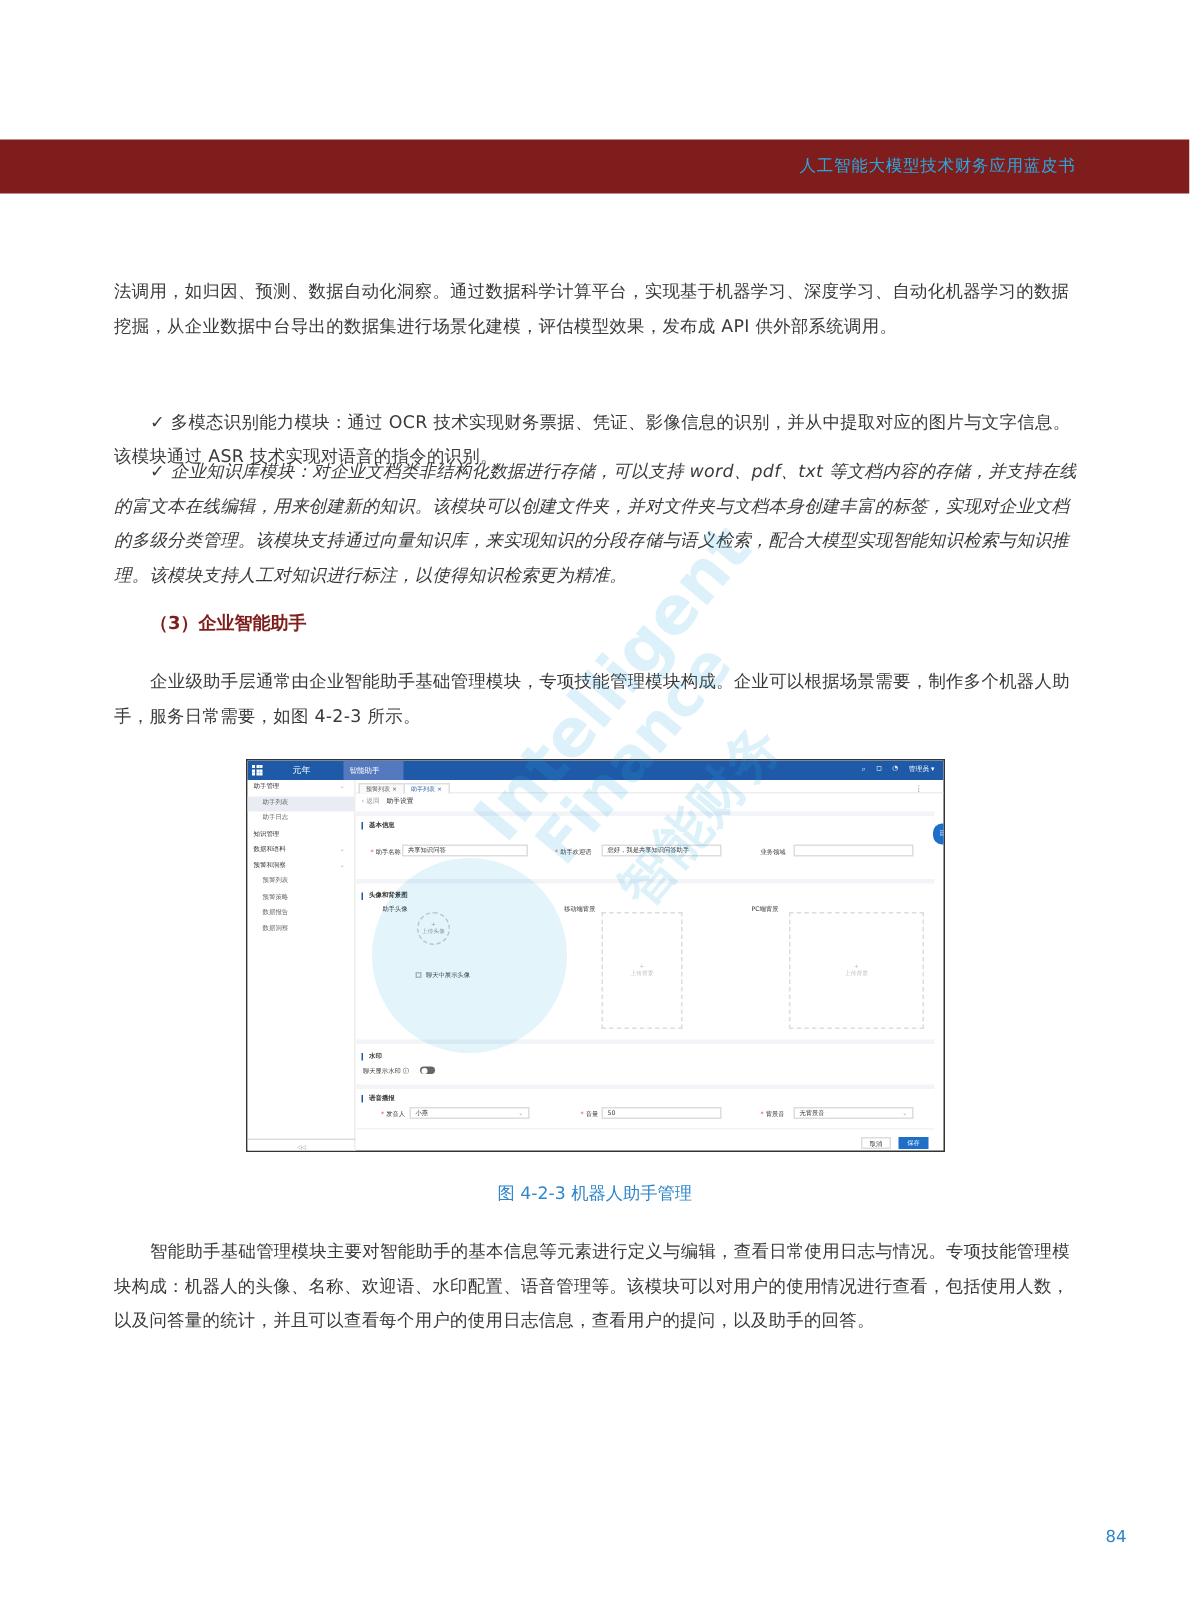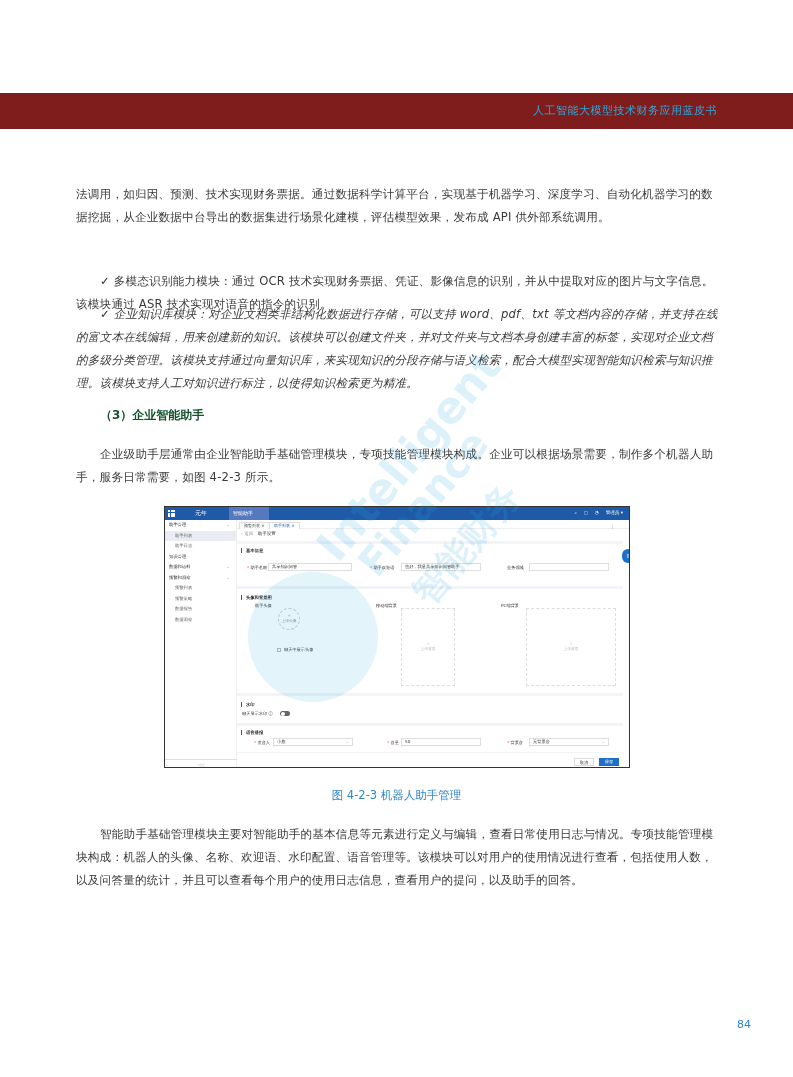--- a/index.html
+++ b/index.html
@@ -4,21 +4,21 @@
   <style>
     * { box-sizing: border-box; margin: 0; padding: 0; }
     html, body { width: 793px; height: 1077px; background: #ffffff; overflow: hidden; }
     body { position: relative; font-family: "DejaVu Sans", sans-serif; color: #333; }
 
     .header-band { position: absolute; left: 0; top: 93px; width: 793px; height: 36px; background: #7f1d1d; }
     .header-title { position: absolute; right: 76px; top: 10px; font-size: 11px; color: #29a8e0; font-family: "DejaVu Serif", serif; letter-spacing: 0.5px; }
 
     .para { position: absolute; left: 76px; width: 642px; font-size: 11.6px; line-height: 23px; color: #3a3a3a; letter-spacing: 0.2px; }
     .indent { text-indent: 24px; }
-    .heading { position: absolute; left: 100px; font-size: 12px; font-weight: bold; color: #14532d; }
+    .heading { position: absolute; left: 100px; font-size: 12px; font-weight: bold; color: #7f1d1d; }
     .caption { position: absolute; left: 0; width: 793px; text-align: center; top: 788px; font-size: 11.5px; color: #2e86c9; }
     .page-num { position: absolute; left: 737px; top: 1018px; font-size: 11px; color: #2e86c9; }
 
     
     .app { position: absolute; left: 164px; top: 506px; width: 466px; height: 262px; border: 1px solid #333; background: #fff; overflow: hidden; font-size: 4.5px; color: #444; }
     .topbar { position: absolute; left: 0; top: 0; width: 100%; height: 13px; background: #1e5aa8; color: #fff; }
     .grid-icon { position: absolute; left: 3px; top: 3px; width: 7px; height: 7px; display: grid; grid-template-columns: repeat(3, 2px); gap: 0.5px; }
     .grid-icon i { display: block; width: 2px; height: 2px; background: #fff; }
     .logo { position: absolute; left: 30px; top: 2px; font-size: 6px; font-family: "DejaVu Serif", serif; }
     .app-tab { position: absolute; left: 64px; top: 0; height: 13px; width: 40px; background: #5479bf; padding: 3px 4px; font-size: 5px; }
@@ -55,21 +55,21 @@
     .wm { position: absolute; pointer-events: none; color: rgba(41,168,224,0.16); font-weight: bold; transform: rotate(-50deg); transform-origin: center; white-space: nowrap; font-family: "DejaVu Sans", sans-serif; }
     .wm-circle { position: absolute; left: 248px; top: 572px; width: 130px; height: 130px; border-radius: 50%; background: rgba(41,168,224,0.13); pointer-events: none; }
   </style>
 </head>
 <body>
 
 <div class="header-band">
   <div class="header-title">人工智能大模型技术财务应用蓝皮书</div>
 </div>
 
-<div class="para" style="top:183px;">法调用，如归因、预测、技术实现财务票据。通过数据科学计算平台，实现基于机器学习、深度学习、自动化机器学习的数据挖掘，从企业数据中台导出的数据集进行场景化建模，评估模型效果，发布成 API 供外部系统调用。</div>
+<div class="para" style="top:183px;">法调用，如归因、预测、数据自动化洞察。通过数据科学计算平台，实现基于机器学习、深度学习、自动化机器学习的数据挖掘，从企业数据中台导出的数据集进行场景化建模，评估模型效果，发布成 API 供外部系统调用。</div>
 <div class="para indent" style="top:243px;margin-top:27px;">✓ 多模态识别能力模块：通过 OCR 技术实现财务票据、凭证、影像信息的识别，并从中提取对应的图片与文字信息。该模块通过 ASR 技术实现对语音的指令的识别。</div>
 <div class="para indent" style="top:303px;font-style:italic;">✓ 企业知识库模块：对企业文档类非结构化数据进行存储，可以支持 word、pdf、txt 等文档内容的存储，并支持在线的富文本在线编辑，用来创建新的知识。该模块可以创建文件夹，并对文件夹与文档本身创建丰富的标签，实现对企业文档的多级分类管理。该模块支持通过向量知识库，来实现知识的分段存储与语义检索，配合大模型实现智能知识检索与知识推理。该模块支持人工对知识进行标注，以使得知识检索更为精准。</div>
 <div class="heading" style="top:407px;">（3）企业智能助手</div>
 <div class="para indent" style="top:443px;">企业级助手层通常由企业智能助手基础管理模块，专项技能管理模块构成。企业可以根据场景需要，制作多个机器人助手，服务日常需要，如图 4-2-3 所示。</div>
 
 <div class="app">
   <div class="topbar">
     <div class="grid-icon">
         <i></i>
         <i></i>

